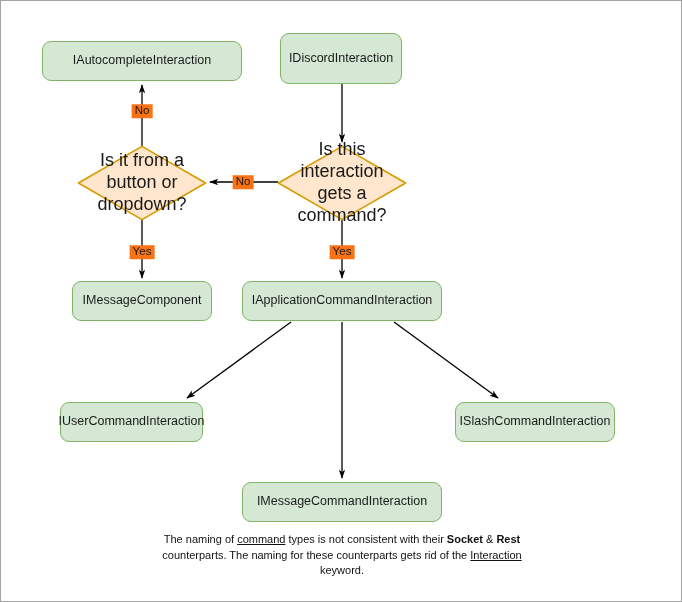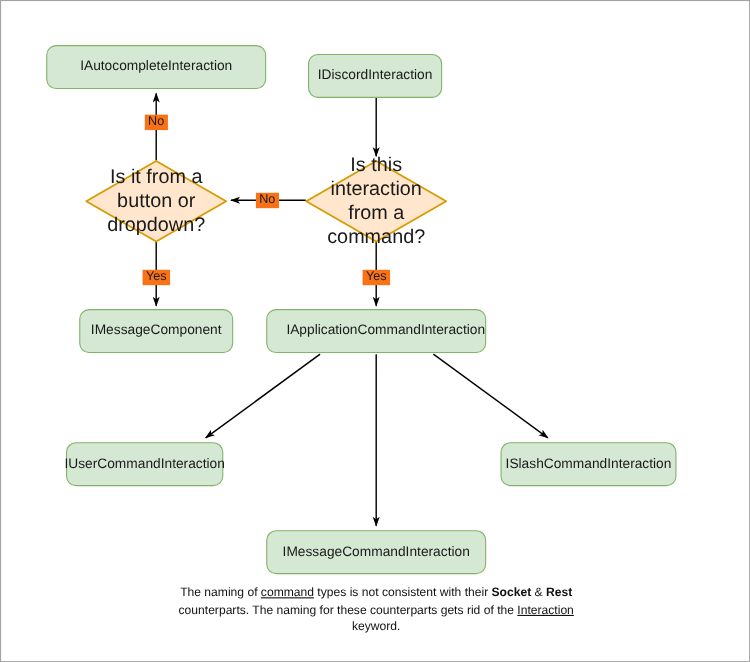--- a/index.html
+++ b/index.html
@@ -129,43 +129,43 @@
 
     <g>
       <line x1="393" y1="321" x2="497" y2="397" stroke="#000000" stroke-width="1.3" marker-end="url(#arrow)"></line>
     </g>
   </svg>
 
   <div class="node process" style="left:41px; top:40px; width:200px; height:40px;">
     <span>IAutocompleteInteraction</span>
   </div>
 
-  <div class="node process" style="left:279px; top:48px; width:122px; height:40px;">
+  <div class="node process" style="left:279px; top:32px; width:122px; height:51px;">
     <span>IDiscordInteraction</span>
   </div>
 
   <div class="node decision" style="left:76px; top:144px; width:130px; height:76px;">
     <svg class="diamond-shape" viewBox="0 0 130 76" preserveAspectRatio="none" xmlns="http://www.w3.org/2000/svg">
       <polygon points="65,1.4 128.6,38 65,74.6 1.4,38" fill="#ffe6cc" stroke="#d79b00" stroke-width="1.6" stroke-linejoin="round"></polygon>
     </svg>
     <span class="diamond-label">Is it from a button or dropdown?</span>
   </div>
 
   <div class="node decision" style="left:276px; top:144px; width:130px; height:76px;">
     <svg class="diamond-shape" viewBox="0 0 130 76" preserveAspectRatio="none" xmlns="http://www.w3.org/2000/svg">
       <polygon points="65,1.4 128.6,38 65,74.6 1.4,38" fill="#ffe6cc" stroke="#d79b00" stroke-width="1.6" stroke-linejoin="round"></polygon>
     </svg>
-    <span class="diamond-label">Is this interaction from a command?</span>
+    <span class="diamond-label">Is this interaction gets a command?</span>
   </div>
 
   <div class="node process" style="left:71px; top:280px; width:140px; height:40px;">
     <span>IMessageComponent</span>
   </div>
 
-  <div class="node process" style="left:241px; top:280px; width:200px; height:40px;justify-content:flex-end;">
+  <div class="node process" style="left:241px; top:280px; width:200px; height:40px;">
     <span>IApplicationCommandInteraction</span>
   </div>
 
   <div class="node process" style="left:59px; top:401px; width:143px; height:40px;">
     <span>IUserCommandInteraction</span>
   </div>
 
   <div class="node process" style="left:454px; top:401px; width:160px; height:40px;">
     <span>ISlashCommandInteraction</span>
   </div>

